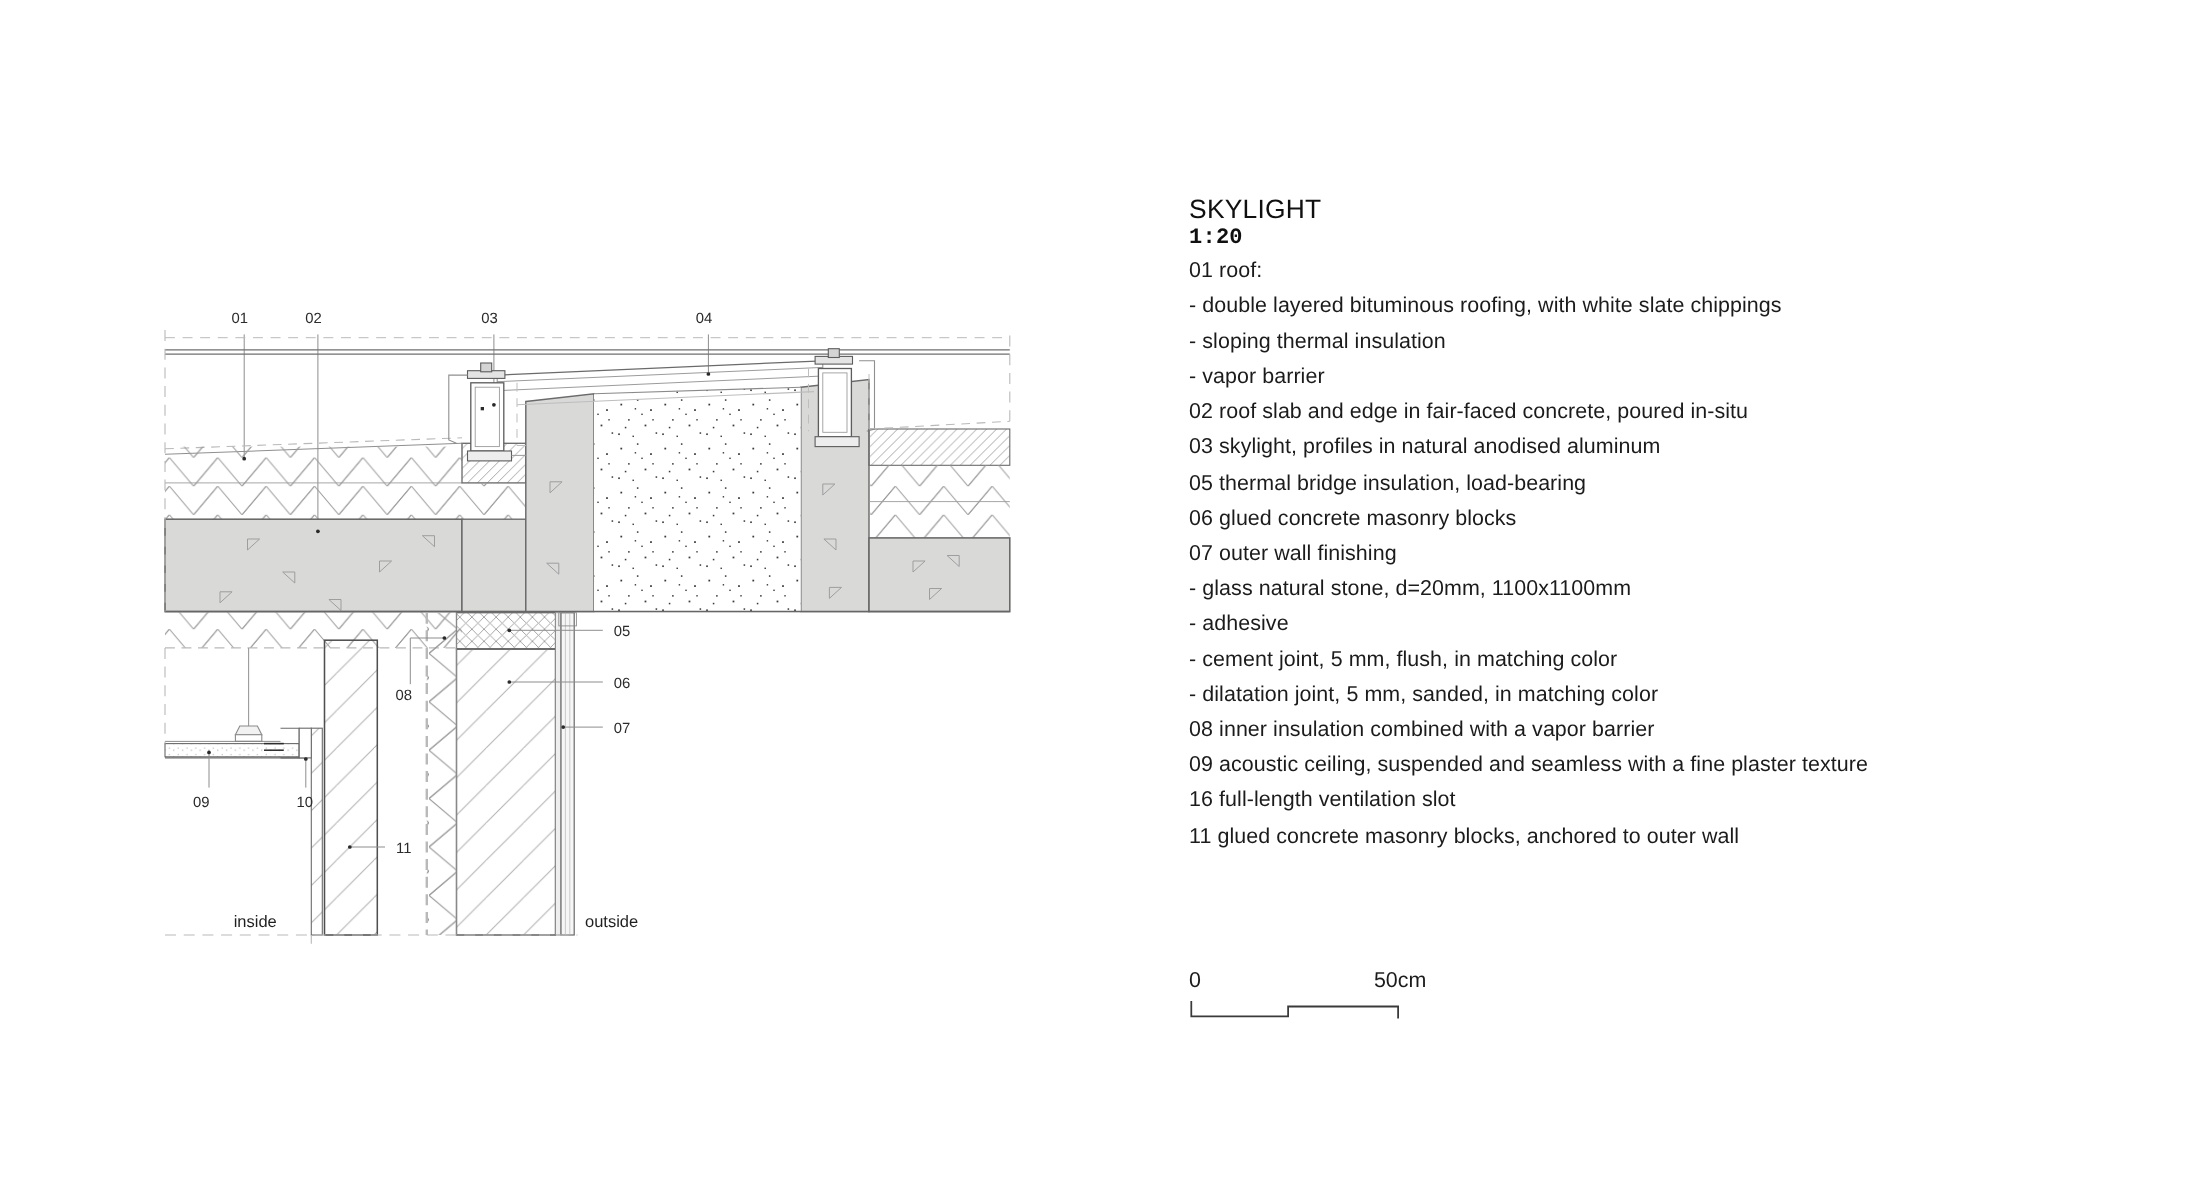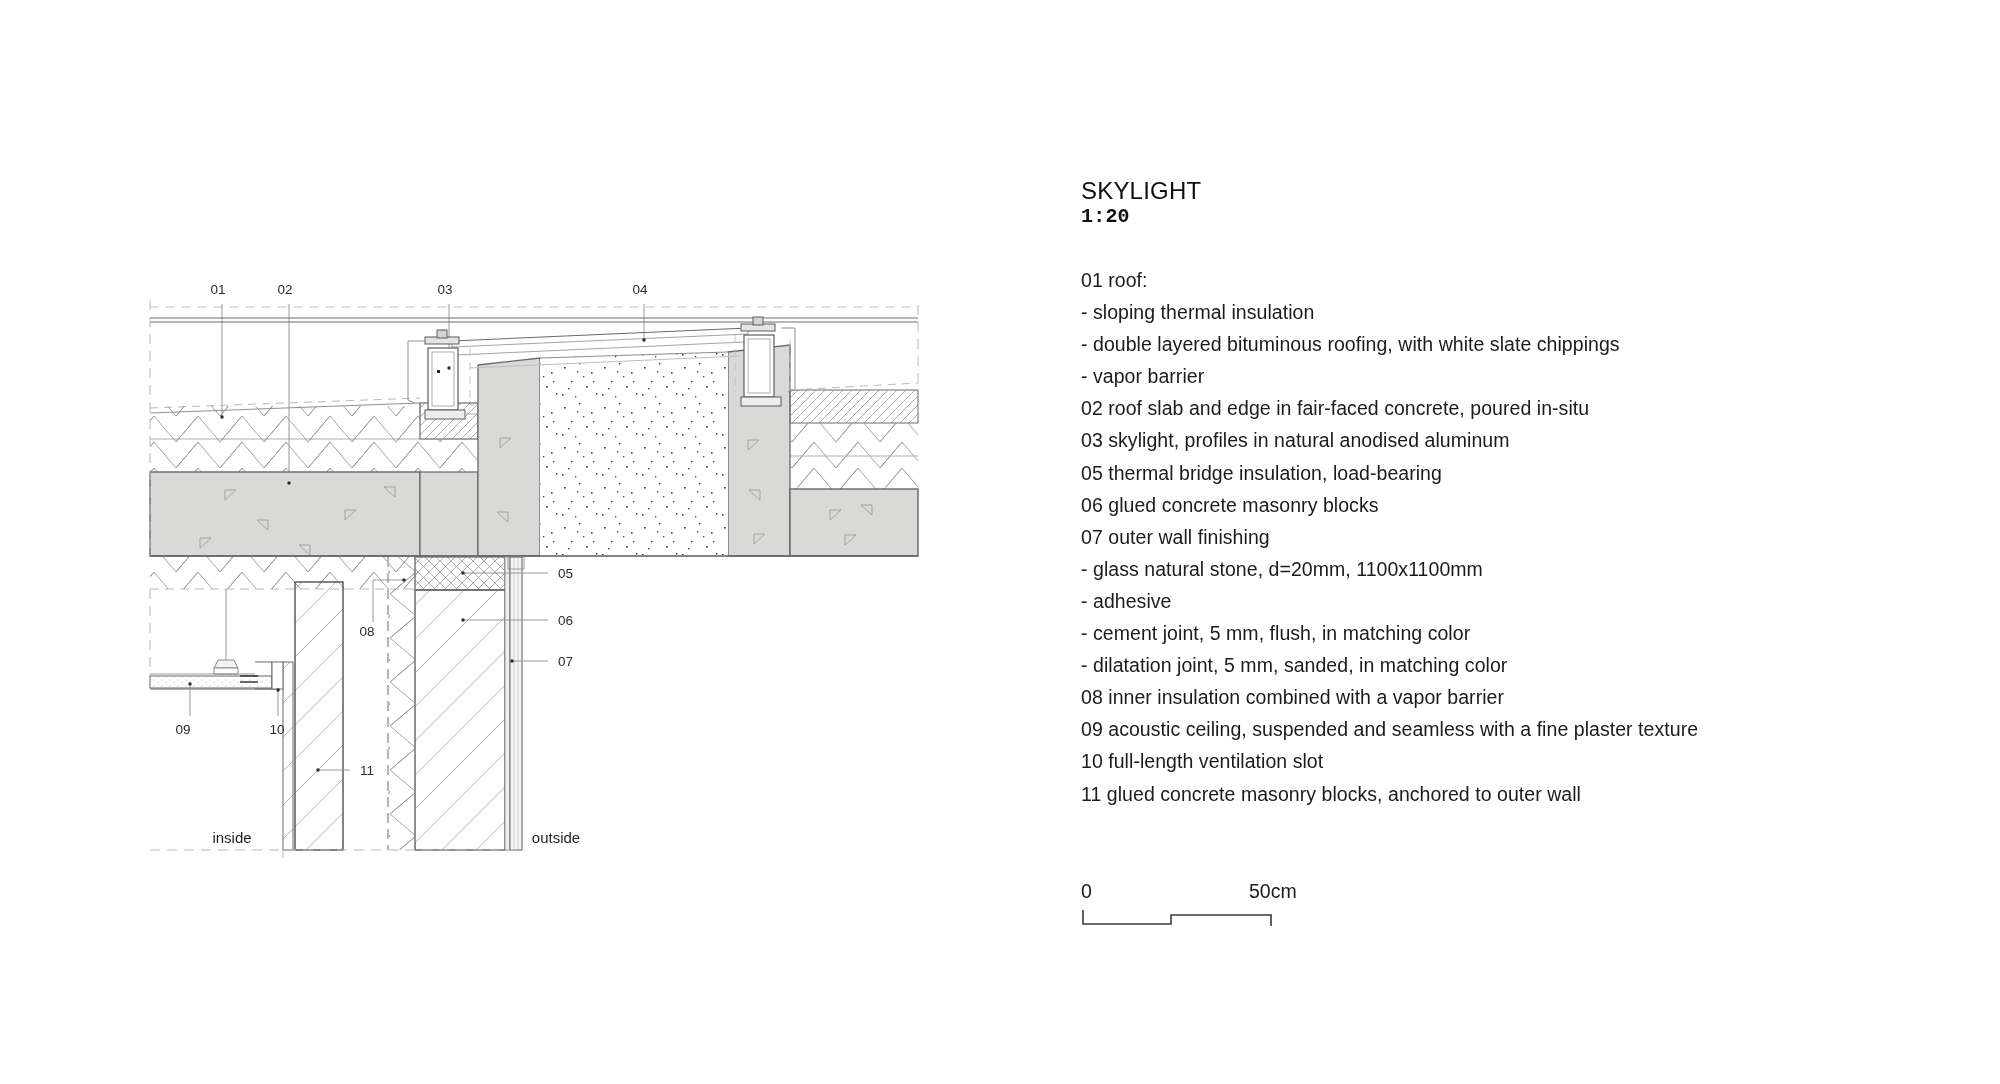--- a/index.html
+++ b/index.html
@@ -18,21 +18,21 @@
   }
   .legend .title{
     font-size:24px;font-weight:normal;line-height:26px;letter-spacing:.2px;
     color:#101010;
   }
   .legend .scale{
     font-size:20px;font-weight:bold;line-height:26px;letter-spacing:.2px;
     color:#101010;
     font-family:Liberation Mono, monospace;
   }
-  .legend .items{margin-top:34px;}
+  .legend .items{}
   .legend .items li{
     list-style:none;
     font-size:19.5px;line-height:32.1px;color:#1b1b1b;
     white-space:nowrap;letter-spacing:.05px;
   }
   .legend ul{margin:0;padding:0;}
 
   
   .scalebar{position:absolute;left:1081px;top:880px;width:230px;height:46px;}
   .scalebar .lbl0{position:absolute;left:0;top:0;font-size:19.5px;color:#1b1b1b;}
@@ -329,35 +329,35 @@
     <text class="lblio" x="556" y="843" text-anchor="middle">outside</text>
 
   </svg>
   </div>
 
   <div class="legend">
     <div class="title">SKYLIGHT</div>
     <div class="scale">1:20</div>
     <ul class="items">
       <li>01 roof:</li>
+      <li>- double layered bituminous roofing, with white slate chippings</li>
       <li>- sloping thermal insulation</li>
-      <li>- double layered bituminous roofing, with white slate chippings</li>
       <li>- vapor barrier</li>
       <li>02 roof slab and edge in fair-faced concrete, poured in-situ</li>
       <li>03 skylight, profiles in natural anodised aluminum</li>
       <li>05 thermal bridge insulation, load-bearing</li>
       <li>06 glued concrete masonry blocks</li>
       <li>07 outer wall finishing</li>
       <li>- glass natural stone, d=20mm, 1100x1100mm</li>
       <li>- adhesive</li>
       <li>- cement joint, 5 mm, flush, in matching color</li>
       <li>- dilatation joint, 5 mm, sanded, in matching color</li>
       <li>08 inner insulation combined with a vapor barrier</li>
       <li>09 acoustic ceiling, suspended and seamless with a fine plaster texture</li>
-      <li>10 full-length ventilation slot</li>
+      <li>16 full-length ventilation slot</li>
       <li>11 glued concrete masonry blocks, anchored to outer wall</li>
     </ul>
   </div>
 
   <div class="scalebar">
     <span class="lbl0">0</span>
     <span class="lbl50">50cm</span>
     <svg width="210" height="22" xmlns="http://www.w3.org/2000/svg">
       <path d="M2,4 L2,18 L90,18 L90,9 L190,9 L190,20" fill="none" stroke="#3a3a3a" stroke-width="1.6"></path>
     </svg>

